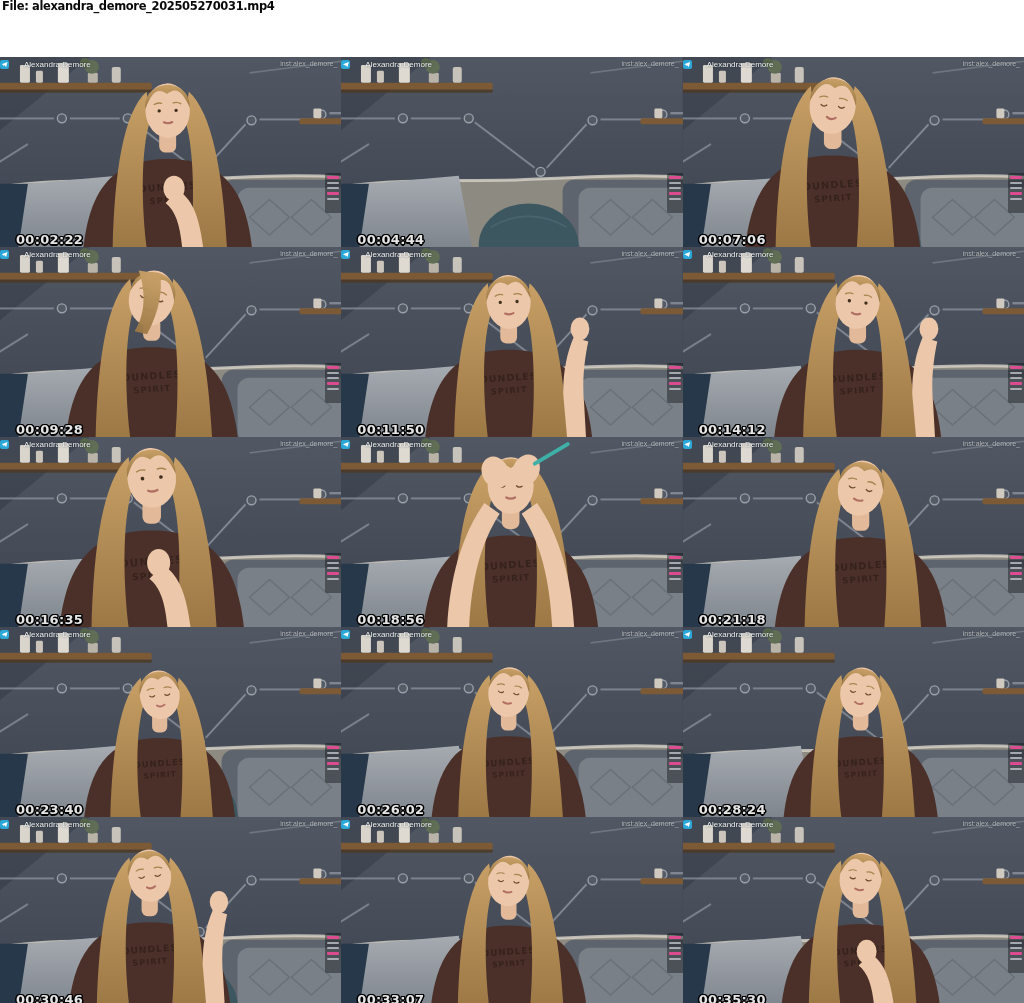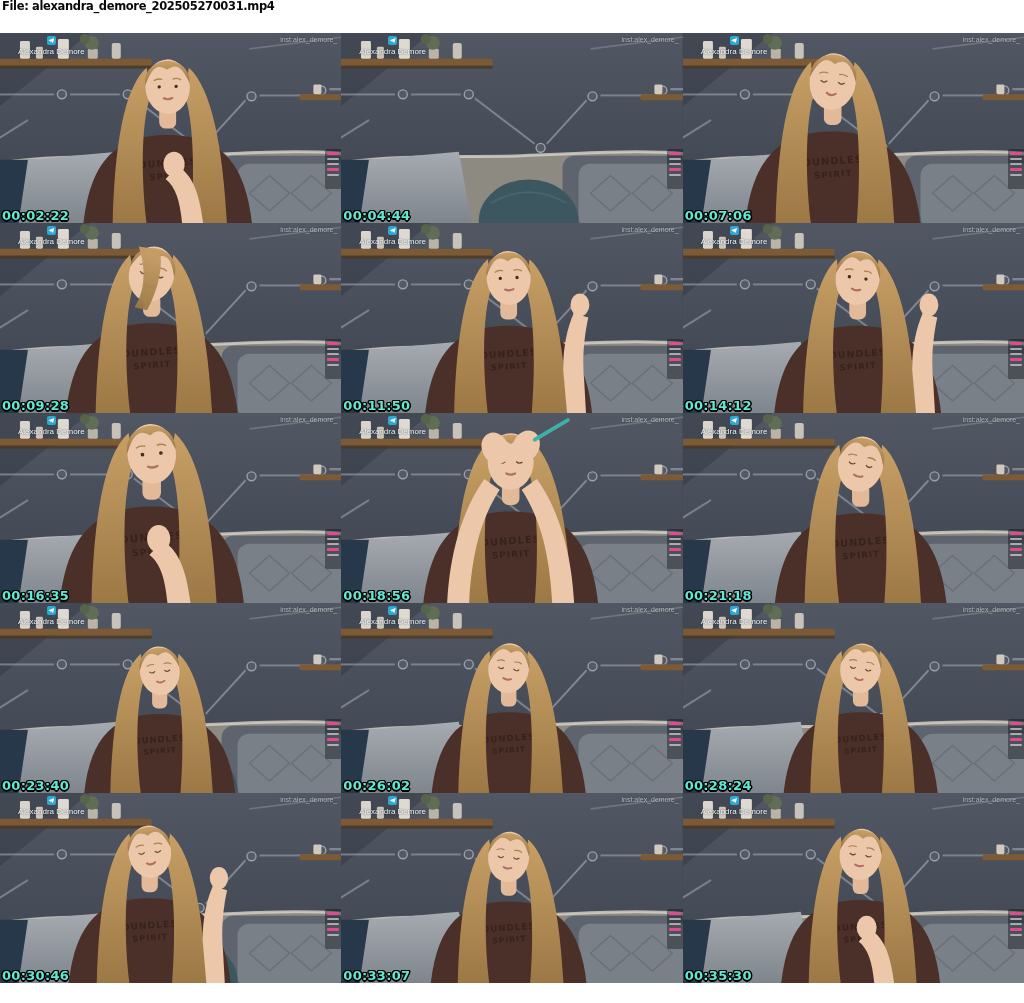--- a/index.html
+++ b/index.html
@@ -1,40 +1,39 @@
 <!DOCTYPE html>
 <html><head>
 <meta charset="utf-8">
 <style>
   html,body{margin:0;padding:0;}
   body{
     width:1024px;height:1003px;overflow:hidden;background:#ffffff;
     font-family:"Liberation Sans",sans-serif;position:relative;
   }
   
-  .header{background:#ffffff;padding:1px 0 0 2px;height:33px;box-sizing:border-box;}
+  .header{background:#ffffff;padding:1px 0 0 2px;height:57px;box-sizing:border-box;}
   .header div{
     font-family:"DejaVu Sans",sans-serif;font-weight:bold;
     font-size:11.5px;line-height:11.6px;letter-spacing:-0.35px;
     color:#0a0a0a;white-space:nowrap;
   }
   
   .grid{
     width:1024px;display:grid;
     grid-template-columns:repeat(3,1fr);
     grid-auto-rows:190px;background:#101216;
   }
   .tile{position:relative;overflow:hidden;margin:0;background:#434a54;}
   .scene-wrap,.scene-wrap svg{position:absolute;inset:0;width:100%;height:100%;display:block;}
   
   .wm{
-    position:absolute;top:3px;left:18px;display:flex;align-items:center;gap:2px;
+    position:absolute;top:3px;left:0;display:flex;align-items:center;gap:15px;
     color:#eef2f4;font-size:8px;line-height:9px;
     text-shadow:0 0 2px rgba(0,0,0,.65);
-    flex-direction:column;
   }
   .tg{
     width:9px;height:9px;border-radius:2px;background:var(--accent,#2ba7d8);
     position:relative;flex:0 0 auto;
   }
   .tg::after{
     content:"";position:absolute;left:1.5px;top:2px;width:6px;height:5px;background:#fff;
     clip-path:polygon(0 45%,100% 0,78% 100%,42% 62%,40% 95%,30% 58%);
   }
   .handle{
@@ -44,23 +43,23 @@
   
   .tipbox{
     position:absolute;top:61%;right:0;width:16px;height:40px;
     display:flex;flex-direction:column;gap:3px;padding:3px 2px;box-sizing:border-box;
     background:rgba(12,14,20,.42);border-radius:2px 0 0 2px;
   }
   .tipbox i{display:block;height:2px;background:#c9ccd2;opacity:.75;border-radius:1px;}
   .tipbox i.pk{background:var(--pink,#e44b93);opacity:.95;height:3px;}
   
   .ts{
-    position:absolute;left:2px;bottom:0;
+    position:absolute;left:16px;bottom:0;
     font-family:"DejaVu Sans",sans-serif;font-weight:bold;font-size:13px;line-height:14px;
-    color:#5eead4;letter-spacing:.3px;
+    color:#e5e5e5;letter-spacing:.3px;
     text-shadow:-1.5px 0 0 #000,1.5px 0 0 #000,0 -1.5px 0 #000,0 1.5px 0 #000,
                 -1px -1px 0 #000,1px -1px 0 #000,-1px 1px 0 #000,1px 1px 0 #000;
   }
 </style>
 </head>
 <body style="--accent: #2ba7d8; --pink: #e44b93;">
 
 <header class="header">
   <div>File: alexandra_demore_202505270031.mp4</div>
 </header>

